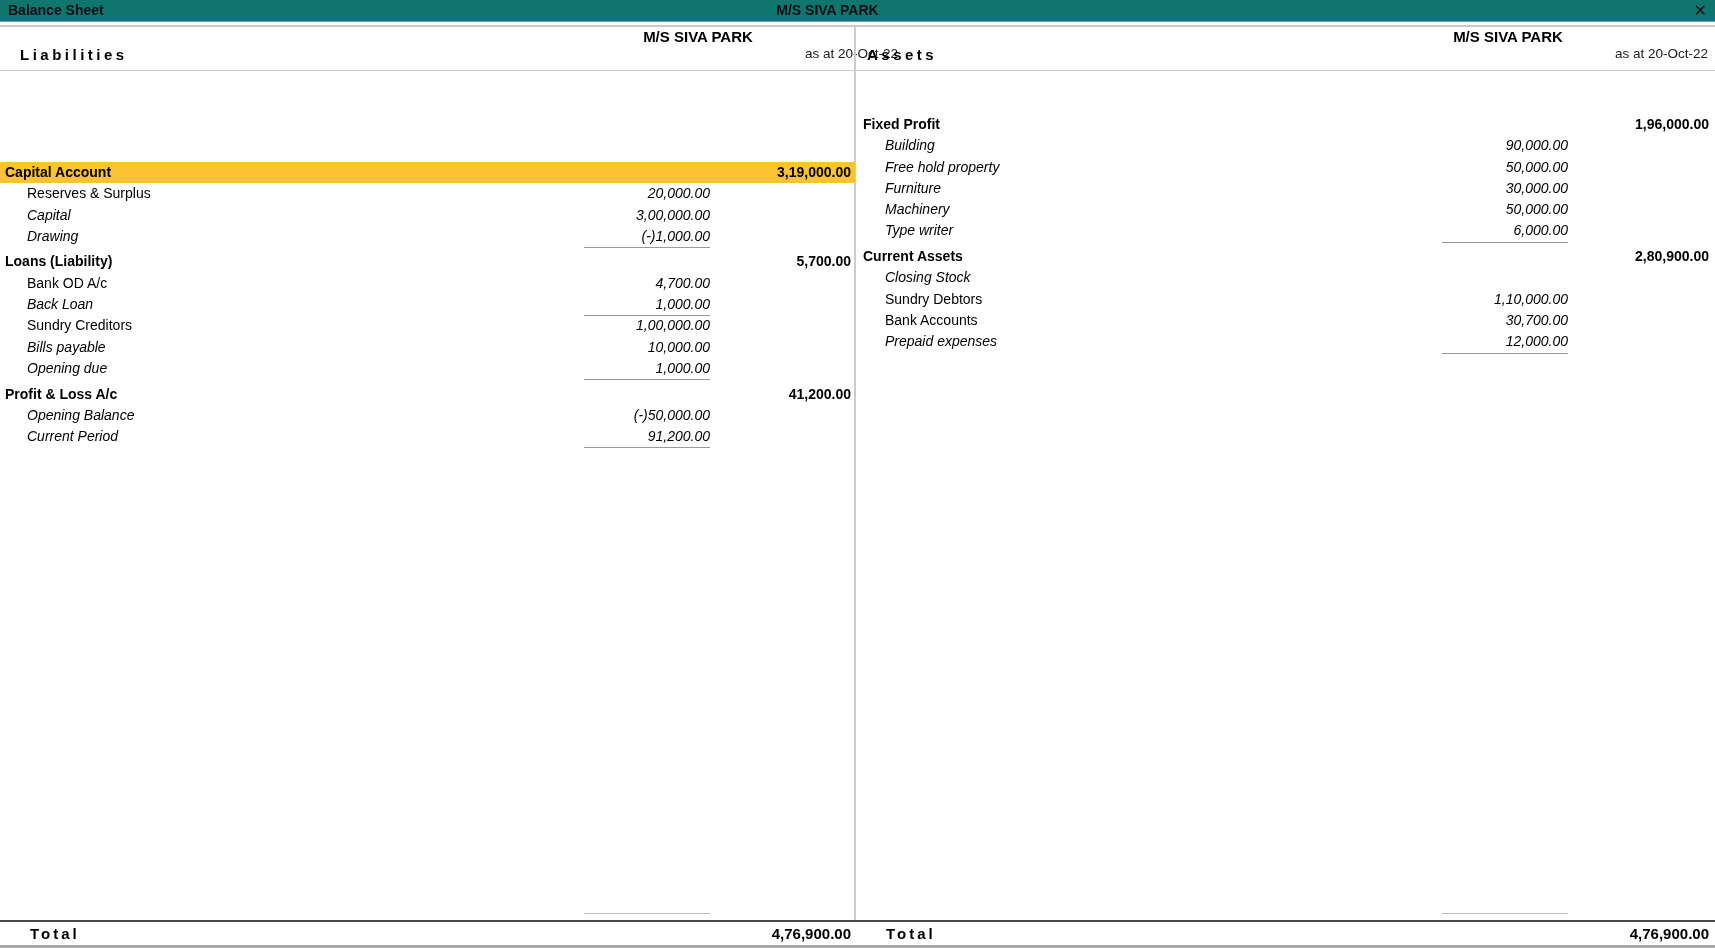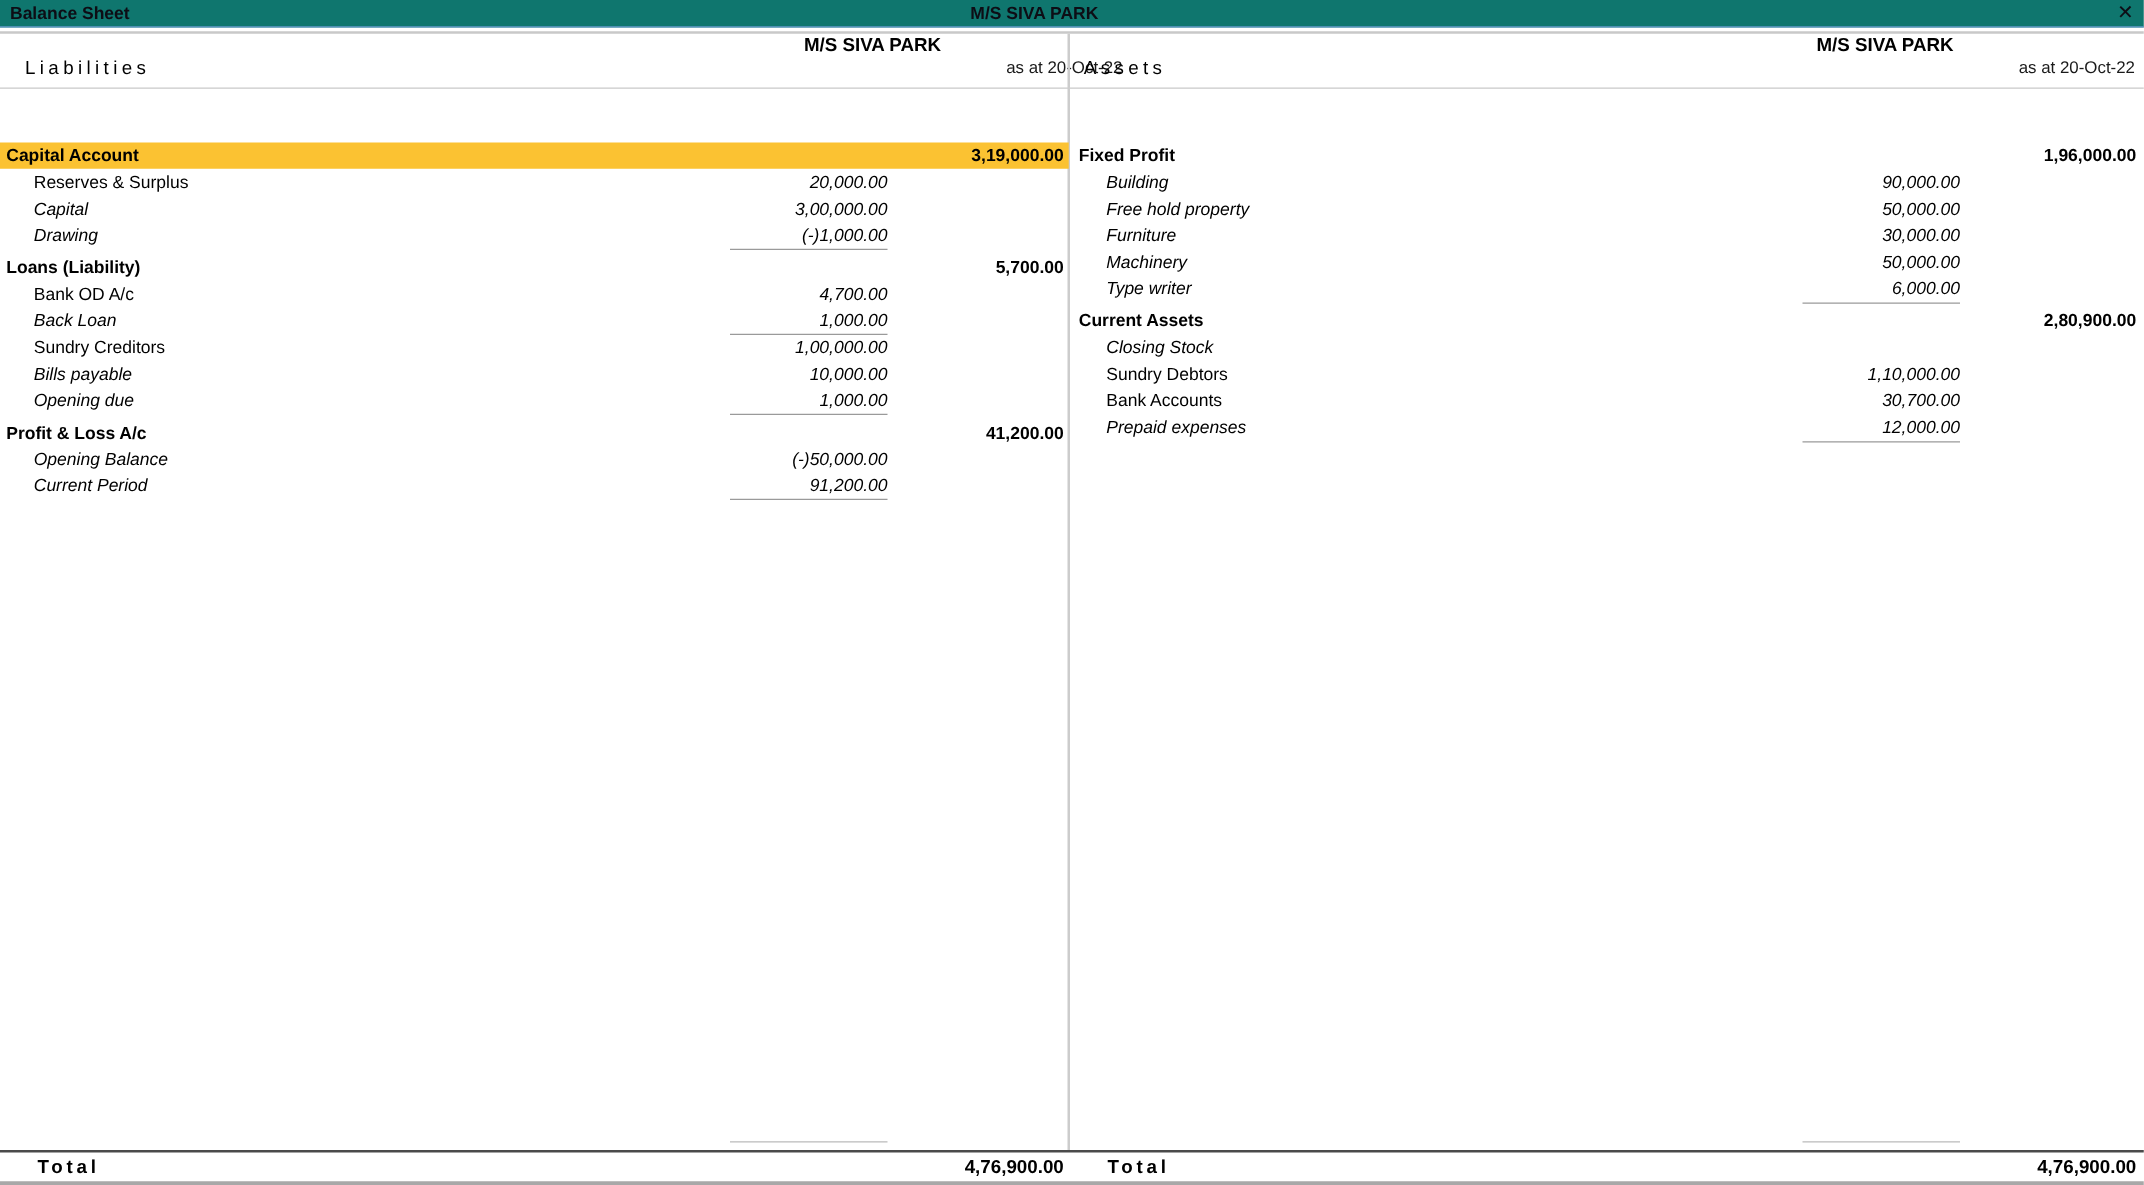--- a/index.html
+++ b/index.html
@@ -29,31 +29,31 @@
   }
   .shadow-line{position:absolute;top:25px;left:0;width:1715px;height:2px;background:#c9c9c9;}
 
   
   .pane-company{position:absolute;top:28px;width:400px;text-align:center;
     font-weight:bold;font-size:15px;}
   .pane-asat{position:absolute;top:46px;width:400px;text-align:right;
     font-size:13.5px;color:#1a1a1a;}
   .lh-company{left:498px;} .lh-asat{left:498px;}
   .rh-company{left:1308px;} .rh-asat{left:1308px;}
-  .col-title{position:absolute;top:46px;font-weight:normal;font-size:15px;letter-spacing:3.5px;}
+  .col-title{position:absolute;top:46px;font-weight:bold;font-size:15px;letter-spacing:3.5px;}
   .ct-liabilities{left:20px;}
   .ct-assets{left:867px;}
   .header-sep{position:absolute;top:70px;left:0;width:1715px;height:1px;background:#c9c9c9;}
 
   
   .vdivider{position:absolute;left:854px;top:27px;width:2px;height:893px;background:#cccccc;}
 
   
   .rows{position:absolute;top:114px;}
-  .rows.left{left:0;width:855px;}
+  .rows.left{left:0;width:855px;margin-top:48px;}
   .rows.right{left:856px;width:858px;}
   .row{position:relative;height:21.3px;line-height:21.3px;font-size:14px;}
   .row.gap{margin-top:4.3px;}
   .row .lbl{position:absolute;left:27px;white-space:nowrap;}
   .rows.right .row .lbl{left:29px;}
   .row.group .lbl{left:5px;font-weight:bold;}
   .rows.right .row.group .lbl{left:7px;}
   .row.ledger .lbl{font-style:italic;}
   .amt{position:absolute;top:0;font-style:italic;white-space:nowrap;
     min-width:126px;text-align:right;}

